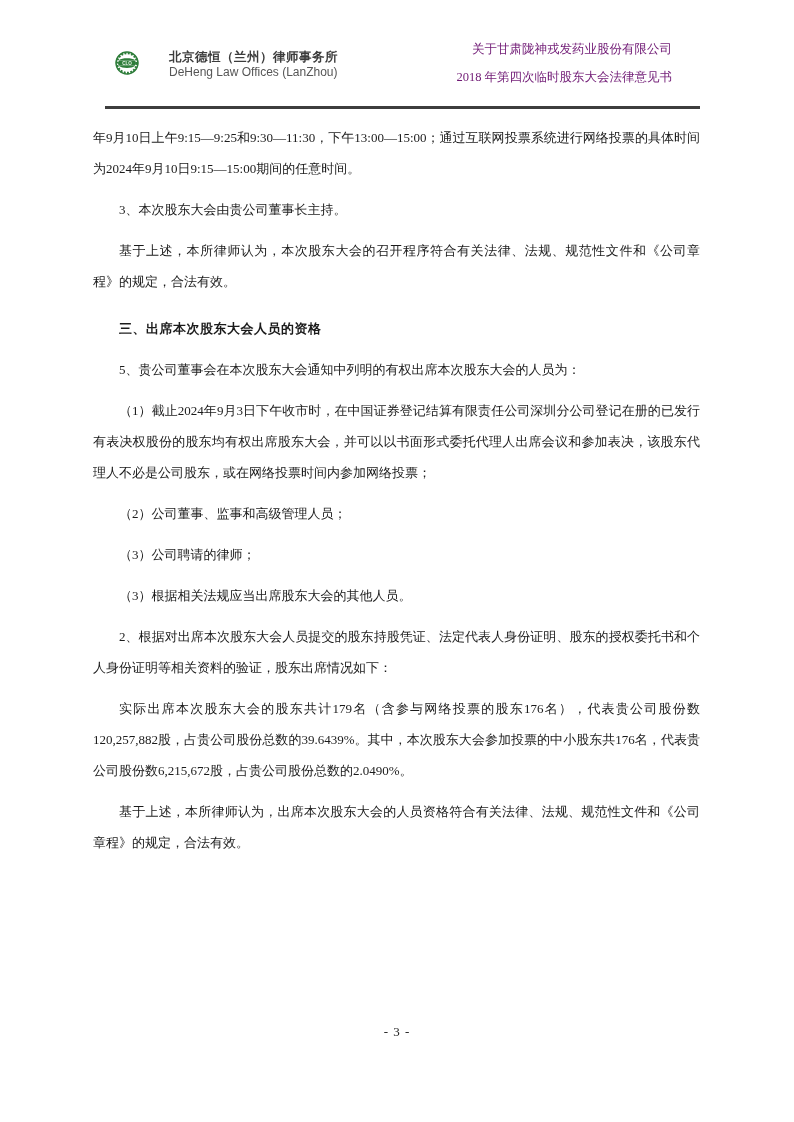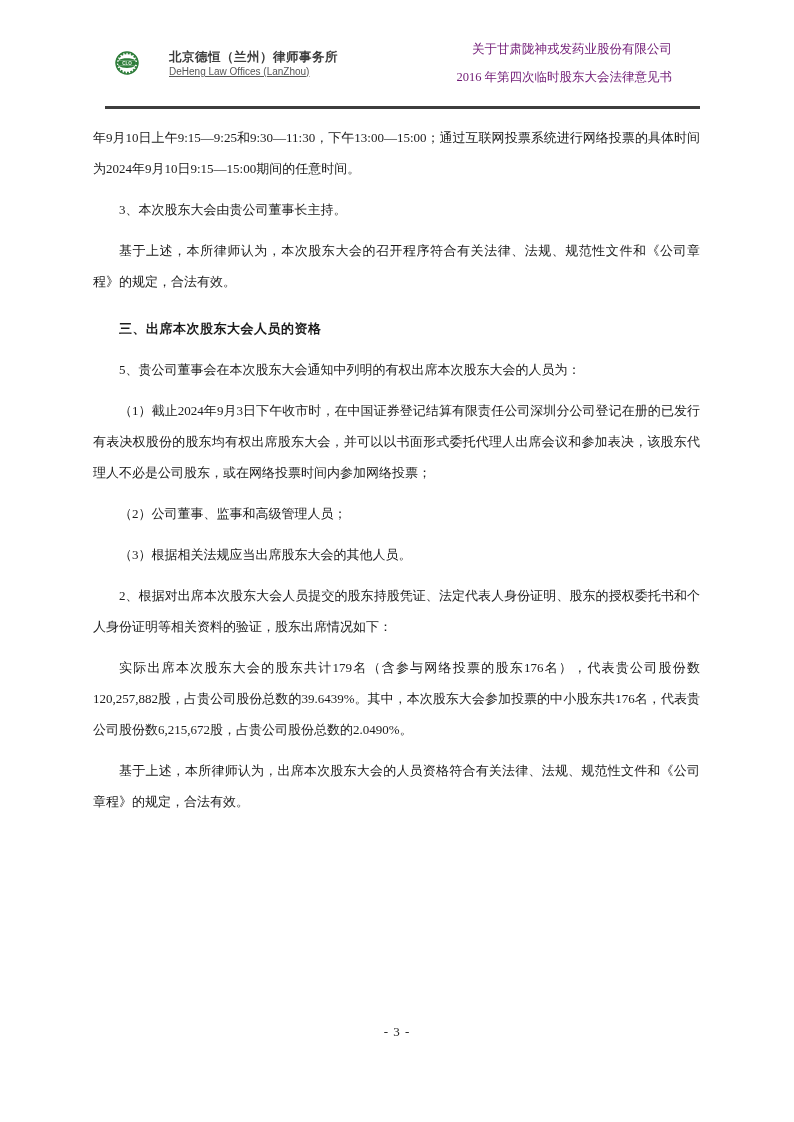--- a/index.html
+++ b/index.html
@@ -22,21 +22,21 @@
   }
   .logo-icon { width: 24px; height: 24px; flex: 0 0 auto; margin-top: 1px; }
   .firm-names { display: flex; flex-direction: column; margin-left: 24px; }
   .firm-cn {
     font-family: "Liberation Sans", "DejaVu Sans", sans-serif;
     font-weight: bold; font-size: 12.5px; line-height: 15px;
     color: #3c3c3c; letter-spacing: 0.5px;
   }
   .firm-en {
     font-family: "Liberation Sans", "DejaVu Sans", sans-serif;
-    font-size: 10px; line-height: 12px; color: #565656; margin-top: 1px; text-decoration: underline;
+    font-size: 12px; line-height: 12px; color: #565656; margin-top: 1px;
   }
   .doc-titles {
     position: absolute; top: 42px; right: 122px;
     text-align: right; font-size: 12.5px; color: #701a75; line-height: 15px;
   }
   .doc-title-line2 { margin-top: 13px; }
   .header-rule {
     position: absolute; top: 106px; left: 105px; width: 595px;
     height: 2.5px; background: #3d3d3d;
   }
@@ -79,35 +79,36 @@
         </svg>
       </span>
       <span class="firm-names">
         <span class="firm-cn">北京德恒（兰州）律师事务所</span>
         <span class="firm-en">DeHeng Law Offices (LanZhou)</span>
       </span>
     </div>
 
     <div class="doc-titles">
       <div class="doc-title-line1">关于甘肃陇神戎发药业股份有限公司</div>
-      <div class="doc-title-line2">2016 年第四次临时股东大会法律意见书</div>
+      <div class="doc-title-line2">2018 年第四次临时股东大会法律意见书</div>
     </div>
 
     <div class="header-rule"></div>
   </div>
 
   <div class="content">
 
   <p class="para continuation">年9月10日上午9:15—9:25和9:30—11:30，下午13:00—15:00；通过互联网投票系统进行网络投票的具体时间为2024年9月10日9:15—15:00期间的任意时间。</p>
       <p class="para normal">3、本次股东大会由贵公司董事长主持。</p>
       <p class="para normal">基于上述，本所律师认为，本次股东大会的召开程序符合有关法律、法规、规范性文件和《公司章程》的规定，合法有效。</p>
       <p class="para heading">三、出席本次股东大会人员的资格</p>
       <p class="para normal">5、贵公司董事会在本次股东大会通知中列明的有权出席本次股东大会的人员为：</p>
       <p class="para normal">（1）截止2024年9月3日下午收市时，在中国证券登记结算有限责任公司深圳分公司登记在册的已发行有表决权股份的股东均有权出席股东大会，并可以以书面形式委托代理人出席会议和参加表决，该股东代理人不必是公司股东，或在网络投票时间内参加网络投票；</p>
       <p class="para normal">（2）公司董事、监事和高级管理人员；</p>
+      <p class="para normal">（3）公司聘请的律师；</p>
       <p class="para normal">（3）根据相关法规应当出席股东大会的其他人员。</p>
       <p class="para normal">2、根据对出席本次股东大会人员提交的股东持股凭证、法定代表人身份证明、股东的授权委托书和个人身份证明等相关资料的验证，股东出席情况如下：</p>
       <p class="para normal">实际出席本次股东大会的股东共计179名（含参与网络投票的股东176名），代表贵公司股份数120,257,882股，占贵公司股份总数的39.6439%。其中，本次股东大会参加投票的中小股东共176名，代表贵公司股份数6,215,672股，占贵公司股份总数的2.0490%。</p>
       <p class="para normal">基于上述，本所律师认为，出席本次股东大会的人员资格符合有关法律、法规、规范性文件和《公司章程》的规定，合法有效。</p>
     </div>
 
   <div class="footer">
     <span>- 3 -</span>
   </div>
 

